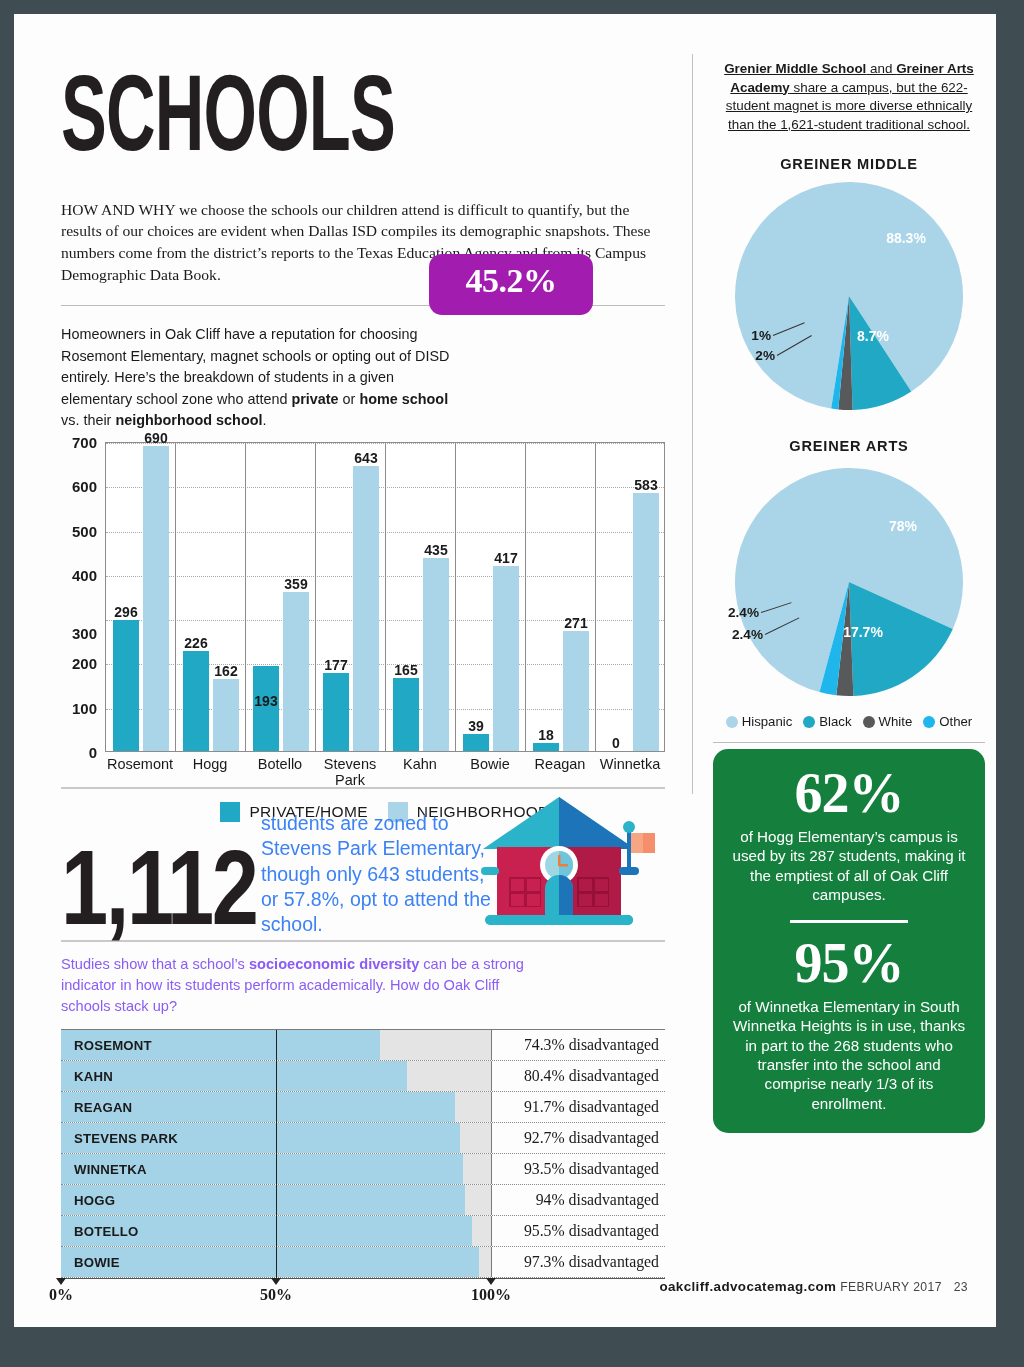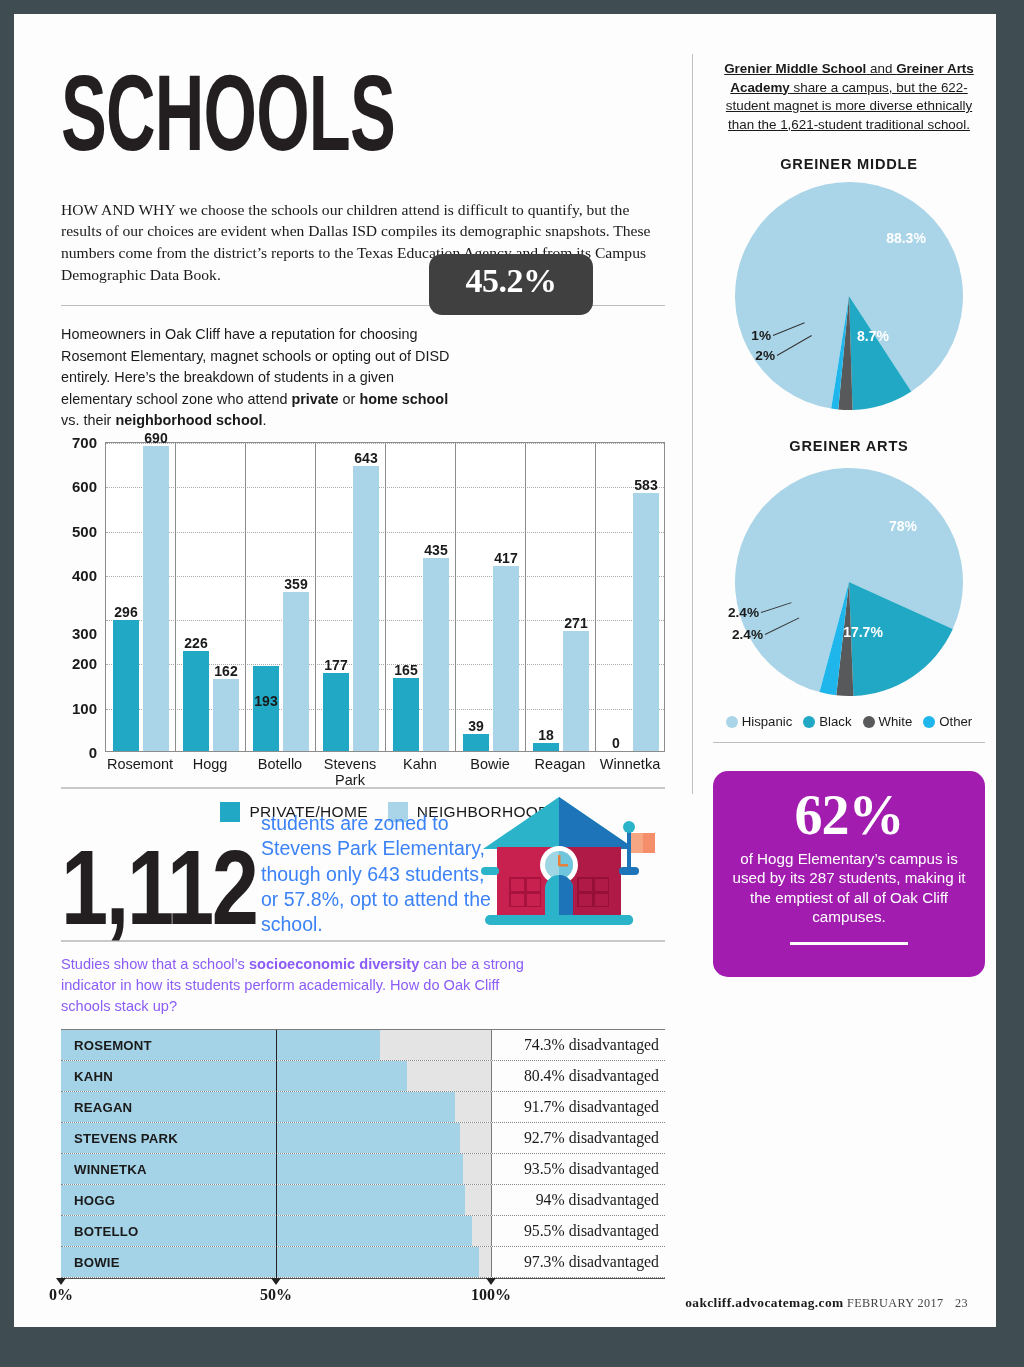--- a/index.html
+++ b/index.html
@@ -54,21 +54,21 @@
   
   .chart-intro{
     font-size:14.4px;line-height:1.5;color:#1A1A1A;width:400px;margin-top:18px;
   }
   .chart-intro b{font-weight:bold;}
   
   .callout-452{
     position:absolute;
     left:415px; top:240px;
     width:144px;
-    background:#404040;
+    background:#a21caf;
     border-radius:13px;
     padding:9px 10px 13px 10px;
     text-align:center;
     color:#FFFFFF;
     z-index:6;
   }
   .callout-452 .big{
     font-family:"Liberation Serif", serif;
     font-weight:bold;
     font-size:34px;
@@ -213,33 +213,33 @@
   }
   .pie-legend{
     display:flex;justify-content:center;align-items:center;gap:11px;margin-top:4px;
   }
   .pl-item{display:flex;align-items:center;gap:4px;}
   .pl-dot{width:12px;height:12px;border-radius:50%;display:block;}
   .pl-lbl{font-size:13.2px;color:#1A1A1A;}
   .r-rule{height:1px;background:#BDBDBD;margin:13px 0 0 0;}
   
   .statbox{
-    background:#a21caf;border-radius:15px;color:#FFF;
-    padding:16px 16px 20px 16px;text-align:center;margin-top:28px;
+    background:#15803d;border-radius:15px;color:#FFF;
+    padding:16px 16px 20px 16px;text-align:center;margin-top:6px;
   }
   .statbig{
     font-family:"Liberation Serif", serif;font-weight:bold;
     font-size:56px;line-height:1.0;letter-spacing:-1px;margin-bottom:6px;
   }
   .stattxt{font-size:15.2px;line-height:1.27;}
   .statdiv{height:3px;background:#FFF;width:118px;margin:16px auto 12px auto;}
   
   .footer{
-    position:absolute;right:28px;bottom:16px;
-    font-size:12.2px;color:#444;letter-spacing:0.4px;font-family:Liberation Serif, serif;
+    position:absolute;right:28px;bottom:33px;
+    font-size:12.2px;color:#444;letter-spacing:0.4px;
   }
   .footer .site{font-weight:bold;color:#1A1A1A;font-size:13.4px;}
   .footer .pg{margin-left:8px;}
 </style>
 </head>
 <body>
 
 <div class="page">
 
   <div class="left-col">
@@ -513,20 +513,22 @@
           <span class="pl-lbl">Other</span>
         </div>
       </div>
 
     <div class="r-rule"></div>
 
     <div class="statbox">
       <div class="statbig">62%</div>
       <div class="stattxt">of Hogg Elementary’s campus is used by its 287 students, making it the emptiest of all of Oak Cliff campuses.</div>
       <div class="statdiv"></div>
+      <div class="statbig">95%</div>
+      <div class="stattxt">of Winnetka Elementary in South Winnetka Heights is in use, thanks in part to the 268 students who transfer into the school and comprise nearly 1/3 of its enrollment.</div>
     </div>
   </div>
 
   <div class="footer">
     <span class="site">oakcliff.advocatemag.com</span>
     <span>FEBRUARY 2017</span>
     <span class="pg">23</span>
   </div>
 
 </div>

